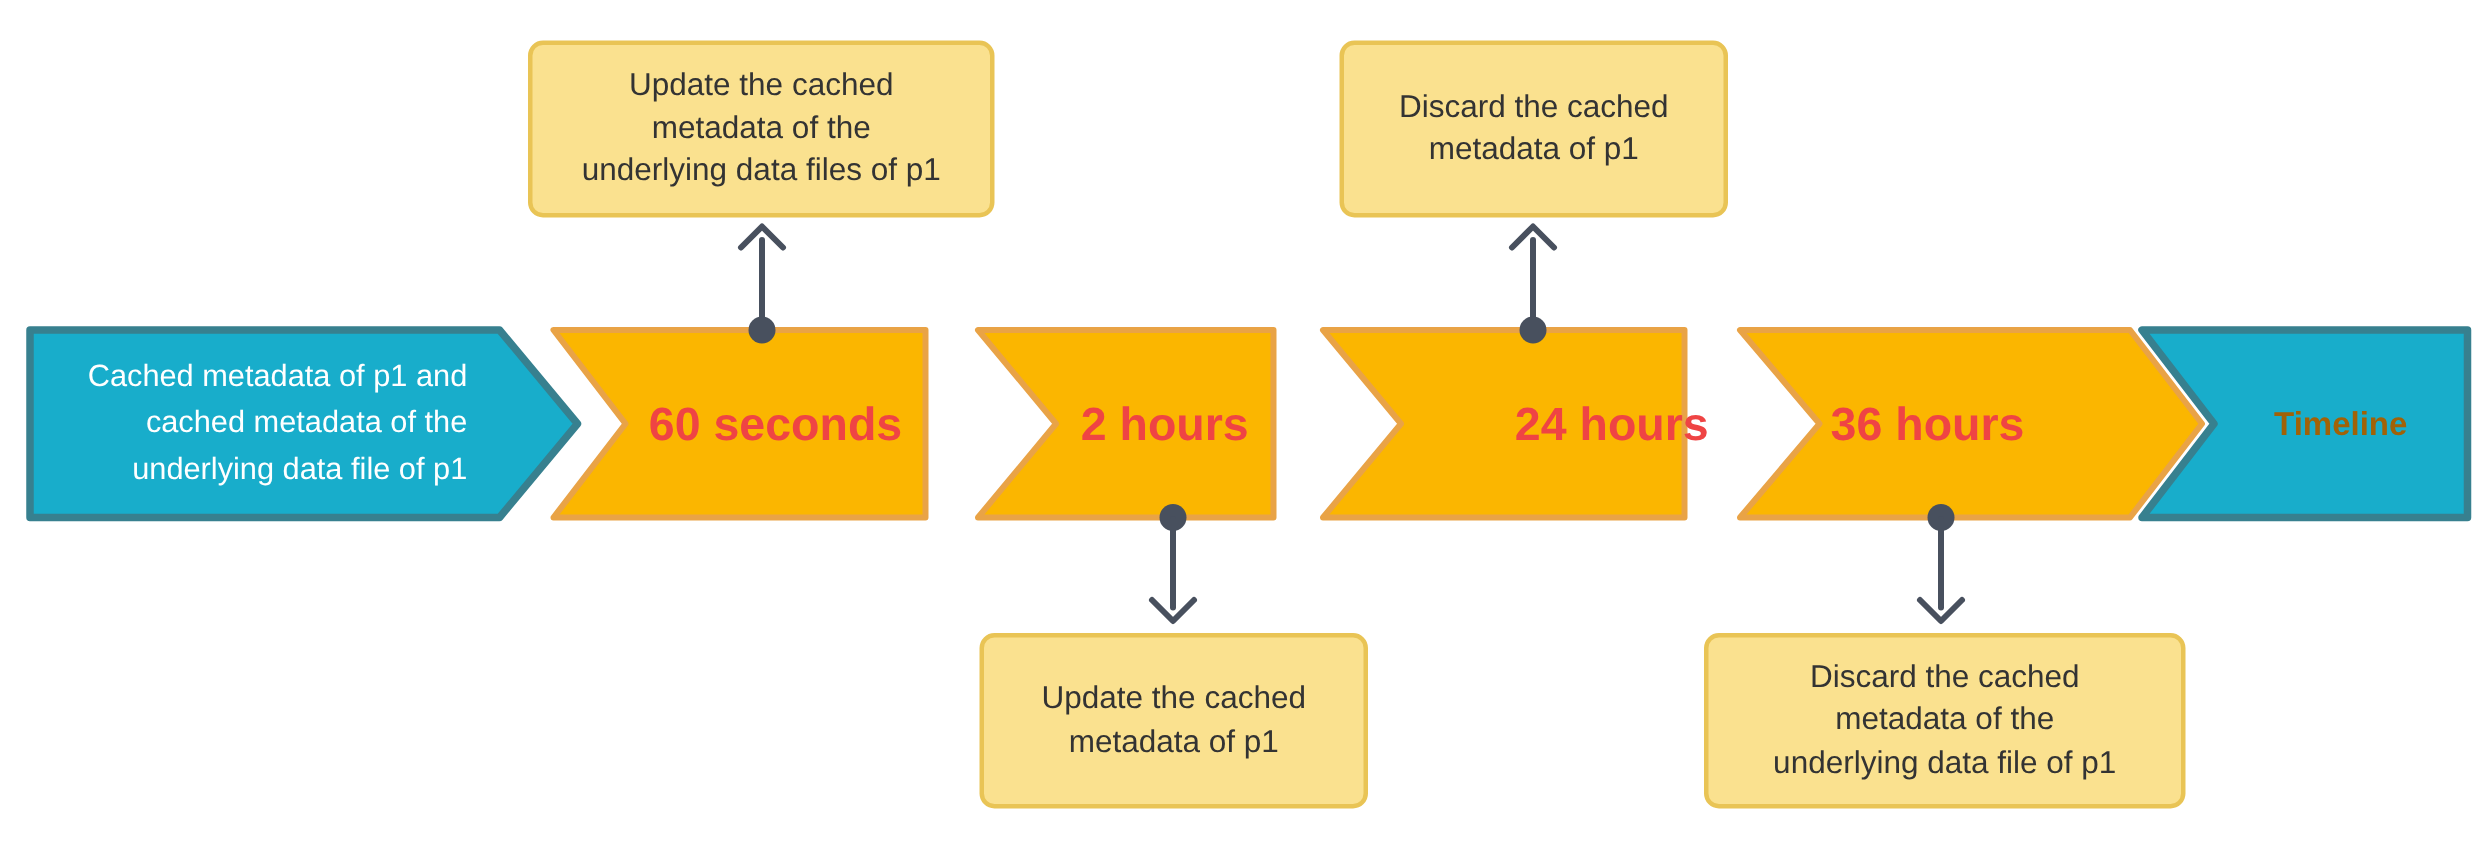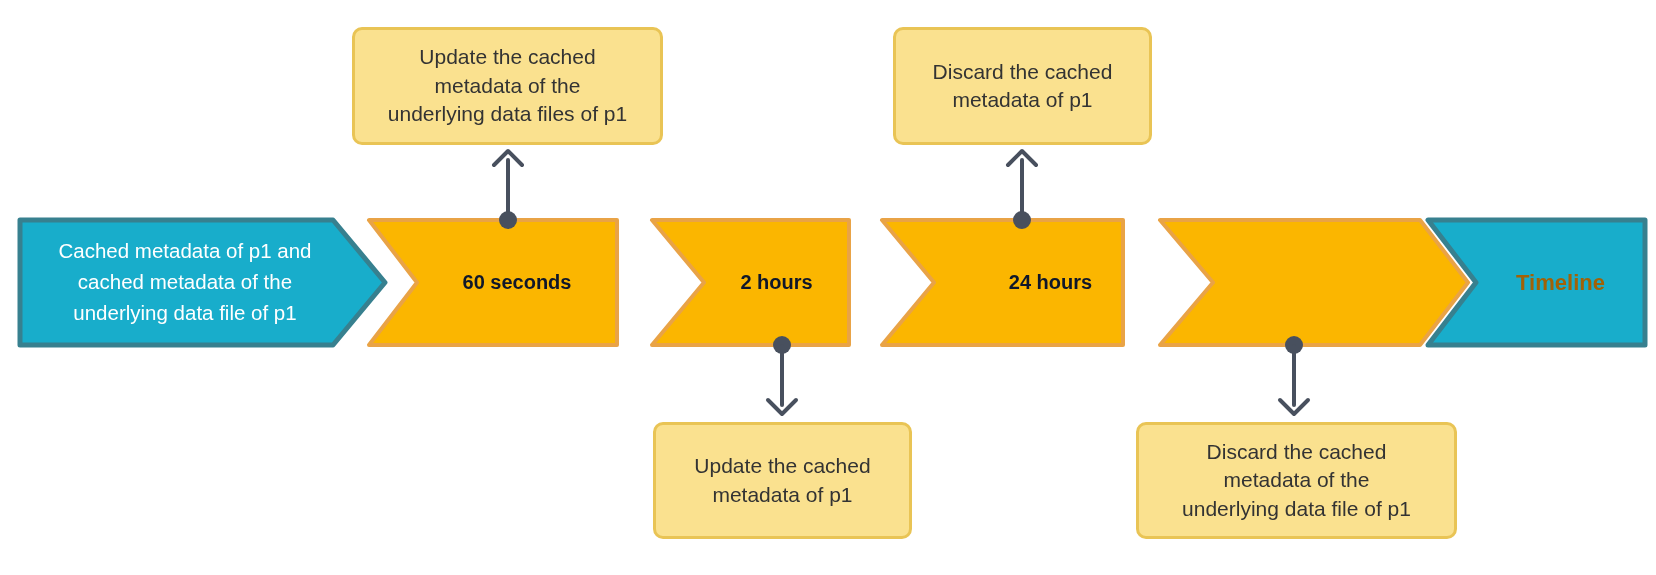--- a/index.html
+++ b/index.html
@@ -15,23 +15,23 @@
   .label{
     position:absolute;
     display:flex;
     align-items:center;
     justify-content:center;
     text-align:center;
     white-space:pre-line;
     pointer-events:none;
   }
   .stage-label{
-    font-size:20px;
+    font-size:31px;
     font-weight:bold;
-    color:#0f172a;
+    color:#ef4444;
   }
   .start-label{
     font-size:20.5px;
     font-weight:500;
     color:#ffffff;
     line-height:1.5;
   }
   .end-label{
     font-size:22px;
     font-weight:bold;
@@ -84,30 +84,31 @@
 
     <circle class="conn-dot" cx="782" cy="345" r="9"></circle>
     <line class="conn" x1="782" y1="346" x2="782" y2="405"></line>
     <polyline class="conn" points="768,400 782,414 796,400"></polyline>
 
     <circle class="conn-dot" cx="1294" cy="345" r="9"></circle>
     <line class="conn" x1="1294" y1="346" x2="1294" y2="405"></line>
     <polyline class="conn" points="1280,400 1294,414 1308,400"></polyline>
   </svg>
 
-  <div class="label start-label" style="left:25px;top:220px;width:320px;height:125px;">Cached metadata of p1 and
+  <div class="label start-label" style="left:25px;top:220px;width:320px;height:125px;text-align:right;">Cached metadata of p1 and
 cached metadata of the
 underlying data file of p1</div>
 
   <div class="label stage-label" style="left:417px;top:220px;width:200px;height:125px;">60 seconds</div>
 
   <div class="label stage-label" style="left:704px;top:220px;width:145px;height:125px;text-align:right;">2 hours</div>
 
-  <div class="label stage-label" style="left:956px;top:220px;width:189px;height:125px;text-align:right;">24 hours</div>
+  <div class="label stage-label" style="left:980px;top:220px;width:189px;height:125px;text-align:right;">24 hours</div>
 
+  <div class="label stage-label" style="left:1185px;top:220px;width:200px;height:125px;">36 hours</div>
 
   <div class="label end-label" style="left:1476px;top:220px;width:169px;height:125px;">Timeline</div>
 
   <div class="callout" style="left:352px;top:27px;width:311px;height:118px;">Update the cached
 metadata of the
 underlying data files of p1</div>
 
   <div class="callout" style="left:893px;top:27px;width:259px;height:118px;">Discard the cached
 metadata of p1</div>
 

